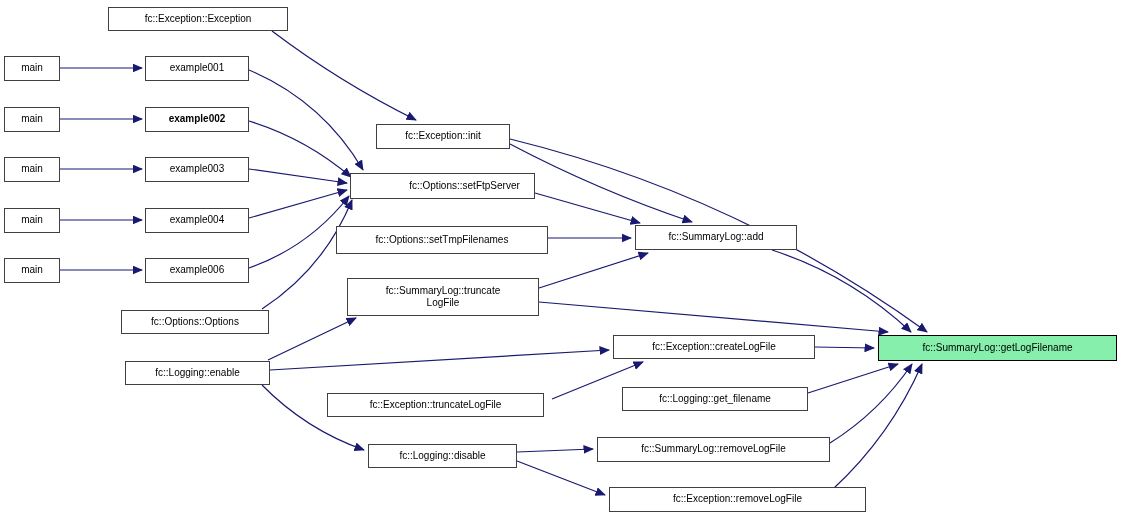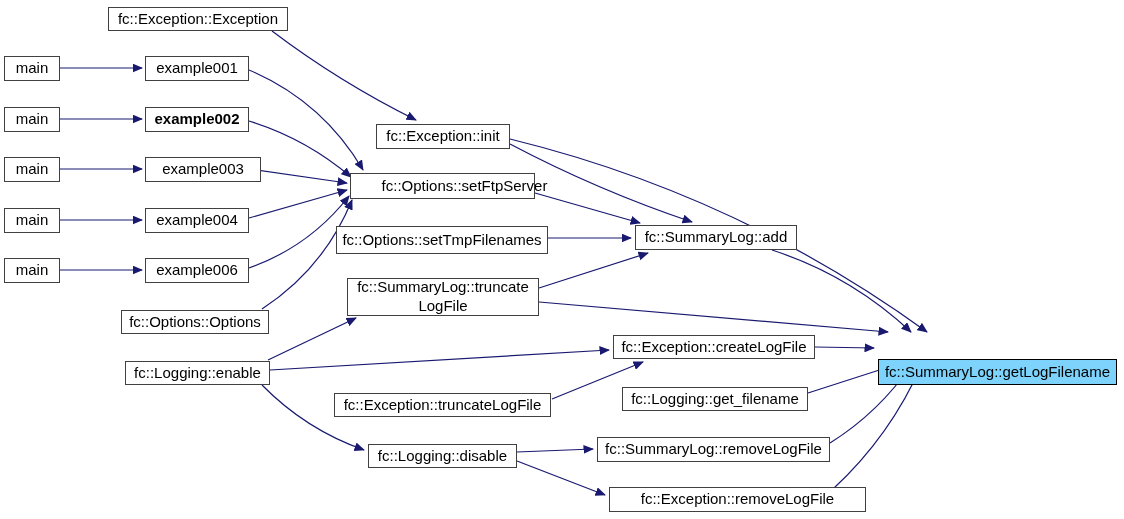--- a/index.html
+++ b/index.html
@@ -12,29 +12,28 @@
   }
   #edges{position:absolute;left:0;top:0;z-index:0;}
   .node{
     position:absolute;
     box-sizing:border-box;
     background:#ffffff;
     border:1.3px solid #404040;
     color:#000000;
     display:flex;align-items:center;justify-content:center;
     text-align:center;
-    font-size:15px;line-height:1.25;
+    font-size:10px;line-height:1.25;
     white-space:pre-line;
     z-index:1;
     cursor:pointer;
   }
   .node.highlight{
-    background:#7dd3fc;
+    background:#86efac;
     border:1.6px solid #000000;
-    margin-top:24px;
   }
 </style>
 </head>
 <body>
 
 <div id="canvas">
   <svg id="edges" width="1124" height="519">
     <defs>
       <marker id="arrow" markerWidth="11" markerHeight="9" refX="9.5" refY="4.5" orient="auto" markerUnits="userSpaceOnUse">
         <path d="M0,0 L10.5,4.5 L0,9 z" fill="#191970"></path>
@@ -72,33 +71,33 @@
         <path d="M833,489 Q890.5338112014377,435.78007357542367 922,364" fill="none" stroke="#191970" stroke-width="1.2" marker-end="url(#arrow)"></path>
       </g>
   </svg>
   <div id="nodes">
       <div class="node" style="left: 108px; top: 7px; width: 180px; height: 24px;">fc::Exception::Exception</div>
       <div class="node" style="left: 4px; top: 56px; width: 56px; height: 25px;">main</div>
       <div class="node" style="left: 145px; top: 56px; width: 104px; height: 25px;">example001</div>
       <div class="node" style="left: 4px; top: 107px; width: 56px; height: 25px;">main</div>
       <div class="node" style="left: 145px; top: 107px; width: 104px; height: 25px; font-weight: bold;">example002</div>
       <div class="node" style="left: 4px; top: 157px; width: 56px; height: 25px;">main</div>
-      <div class="node" style="left: 145px; top: 157px; width: 116px; height: 25px;">example003</div>
+      <div class="node" style="left: 145px; top: 157px; width: 104px; height: 25px;">example003</div>
       <div class="node" style="left: 4px; top: 208px; width: 56px; height: 25px;">main</div>
       <div class="node" style="left: 145px; top: 208px; width: 104px; height: 25px;">example004</div>
       <div class="node" style="left: 4px; top: 258px; width: 56px; height: 25px;">main</div>
       <div class="node" style="left: 145px; top: 258px; width: 104px; height: 25px;">example006</div>
       <div class="node" style="left: 121px; top: 310px; width: 148px; height: 24px;">fc::Options::Options</div>
       <div class="node" style="left: 125px; top: 361px; width: 145px; height: 24px;">fc::Logging::enable</div>
       <div class="node" style="left: 376px; top: 124px; width: 134px; height: 25px;">fc::Exception::init</div>
       <div class="node" style="left: 350px; top: 173px; width: 185px; height: 26px; padding-left: 44px;">fc::Options::setFtpServer</div>
       <div class="node" style="left: 336px; top: 226px; width: 212px; height: 28px;">fc::Options::setTmpFilenames</div>
       <div class="node" style="left: 347px; top: 278px; width: 192px; height: 38px;">fc::SummaryLog::truncate
 LogFile</div>
-      <div class="node" style="left: 334px; top: 393px; width: 217px; height: 24px;">fc::Exception::truncateLogFile</div>
+      <div class="node" style="left: 327px; top: 393px; width: 217px; height: 24px;">fc::Exception::truncateLogFile</div>
       <div class="node" style="left: 368px; top: 444px; width: 149px; height: 24px;">fc::Logging::disable</div>
       <div class="node" style="left: 635px; top: 225px; width: 162px; height: 25px;">fc::SummaryLog::add</div>
       <div class="node" style="left: 613px; top: 335px; width: 202px; height: 24px;">fc::Exception::createLogFile</div>
       <div class="node" style="left: 622px; top: 387px; width: 186px; height: 24px;">fc::Logging::get_filename</div>
       <div class="node" style="left: 597px; top: 437px; width: 233px; height: 25px;">fc::SummaryLog::removeLogFile</div>
       <div class="node" style="left: 609px; top: 487px; width: 257px; height: 25px;">fc::Exception::removeLogFile</div>
       <div class="node highlight" style="left: 878px; top: 335px; width: 239px; height: 26px;">fc::SummaryLog::getLogFilename</div>
     </div>
 </div>
 

